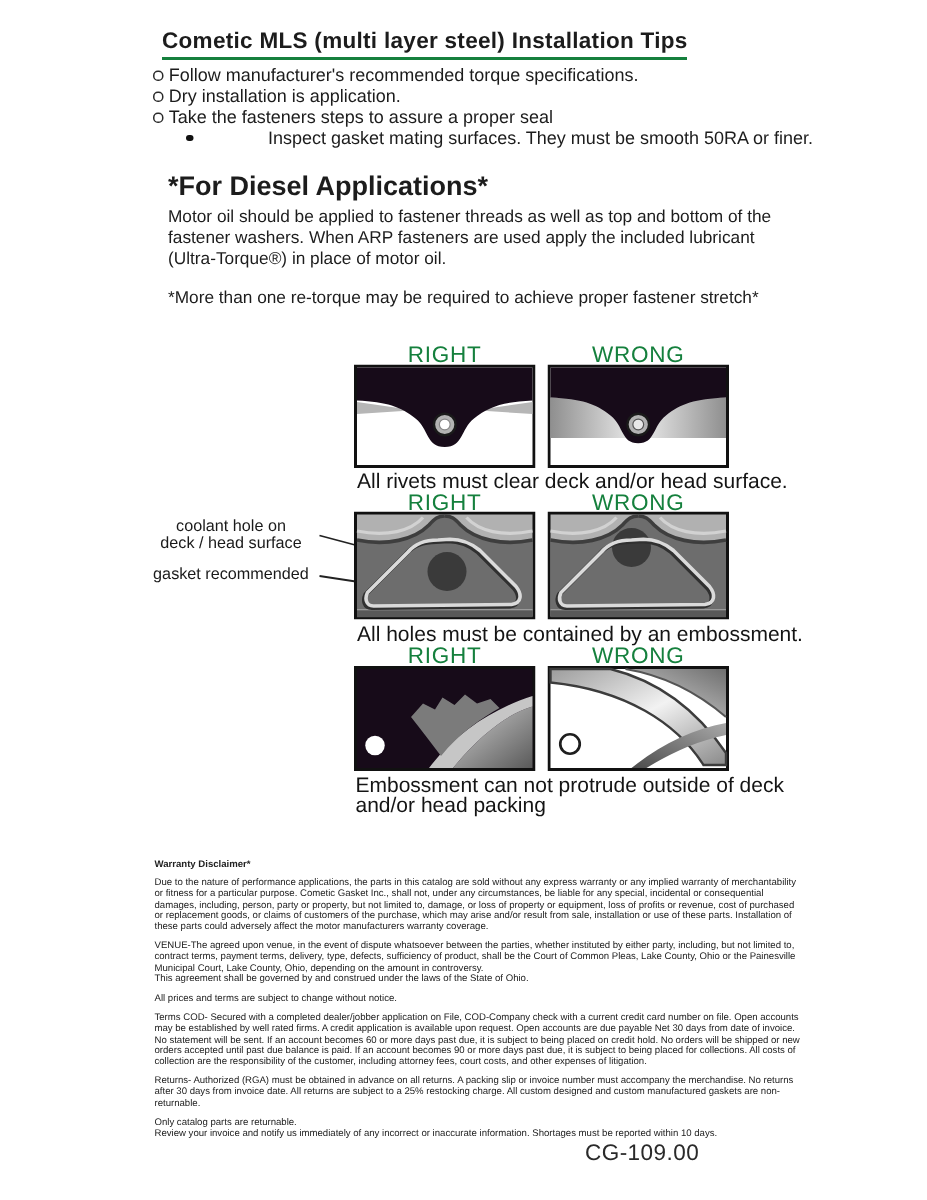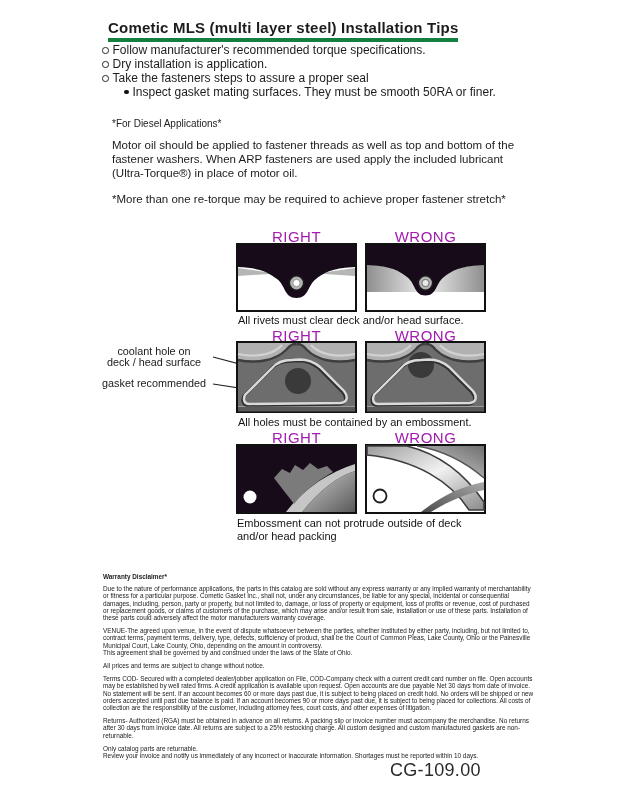--- a/index.html
+++ b/index.html
@@ -4,40 +4,40 @@
 <style>
   html,body{margin:0;padding:0;background:#e8e8e8;}
   .page{
     position:relative;width:618px;height:800px;background:#ffffff;
     font-family:"Liberation Sans","DejaVu Sans",sans-serif;
     color:var(--ink,#1c1c1c);overflow:hidden;margin:0 auto;
   }
   .title{
     position:absolute;left:108px;top:19px;
     font-size:15px;font-weight:bold;letter-spacing:.2px;
-    border-bottom:4px solid #15803d;padding-bottom:2px;display:inline-block;
+    border-bottom:2px solid #15803d;padding-bottom:2px;display:inline-block;
   }
   .tips{position:absolute;left:102px;top:43px;width:440px;}
   .b-row{display:flex;align-items:flex-start;line-height:14px;font-size:12px;}
   .b-row .marker{flex:0 0 auto;width:4.5px;height:4.5px;border:1.2px solid #2a2a2a;border-radius:50%;margin:4px 4px 0 0;}
-  .b-row.sub{margin-left:22px;}
+  .b-row.sub{margin-left:22px;justify-content:space-between;}
   .b-row.sub .marker{background:#111;border:none;width:4.5px;height:4.5px;margin-top:4.5px;}
   .diesel{position:absolute;left:112px;top:117px;width:426px;font-size:11.5px;line-height:14px;}
-  .diesel h2{font-size:10px;font-weight:normal;margin:0 0 7px 0;}
+  .diesel h2{font-size:18px;font-weight:bold;margin:0 0 7px 0;}
   .diesel p{margin:0 0 12px 0;}
-  .dlabel{position:absolute;width:121px;text-align:center;font-size:15px;letter-spacing:.5px;color:#a21caf;}
+  .dlabel{position:absolute;width:121px;text-align:center;font-size:15px;letter-spacing:.5px;color:#15803d;}
   .dbox{position:absolute;width:121px;}
   .dbox svg{display:block;width:121px;}
-  .dcaption{position:absolute;font-size:11px;line-height:12.5px;color:#141414;}
+  .dcaption{position:absolute;font-size:14px;line-height:12.5px;color:#141414;}
   .callout{position:absolute;width:112px;text-align:center;font-size:10.8px;line-height:10.8px;color:#1a1a1a;}
   .callout-lines{position:absolute;left:0;top:330px;width:618px;height:100px;pointer-events:none;}
   .warranty{position:absolute;left:103px;top:573px;width:432px;font-size:6.4px;line-height:7.2px;color:#222;}
   .warranty .w-head{font-weight:bold;margin-bottom:5px;}
   .warranty .w-para{margin-bottom:6px;}
-  .pagenum{position:absolute;left:390px;top:760px;font-size:18px;color:#2a2a2a;letter-spacing:.3px;}
+  .pagenum{position:absolute;left:390px;top:760px;font-size:15px;color:#2a2a2a;letter-spacing:.3px;}
 </style>
 </head>
 <body>
 
 <div class="page">
 
   <div class="title">Cometic MLS (multi layer steel) Installation Tips</div>
 
   <div class="tips">
     <div class="b-row">

